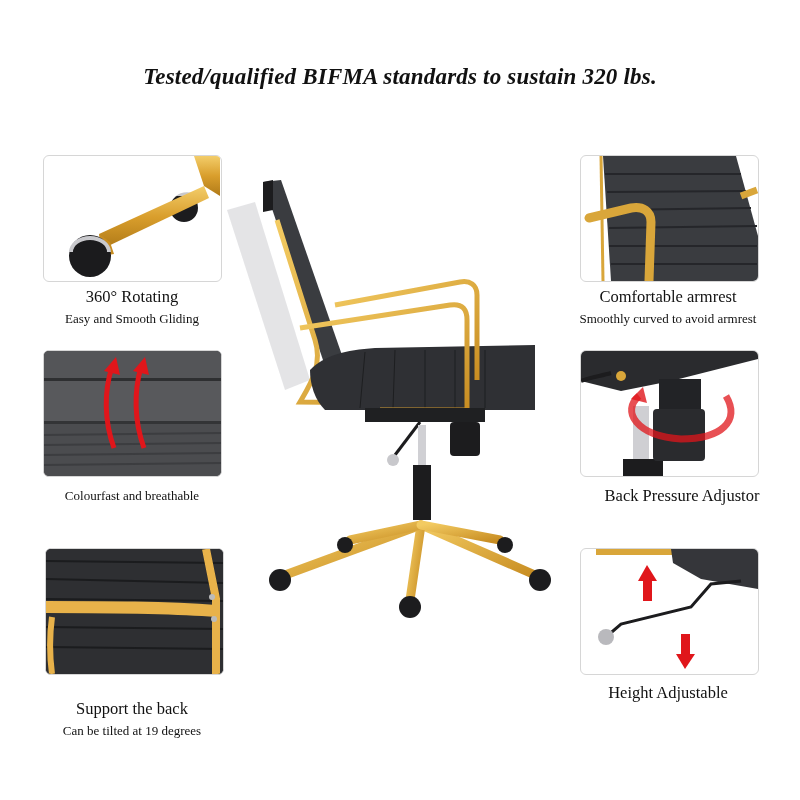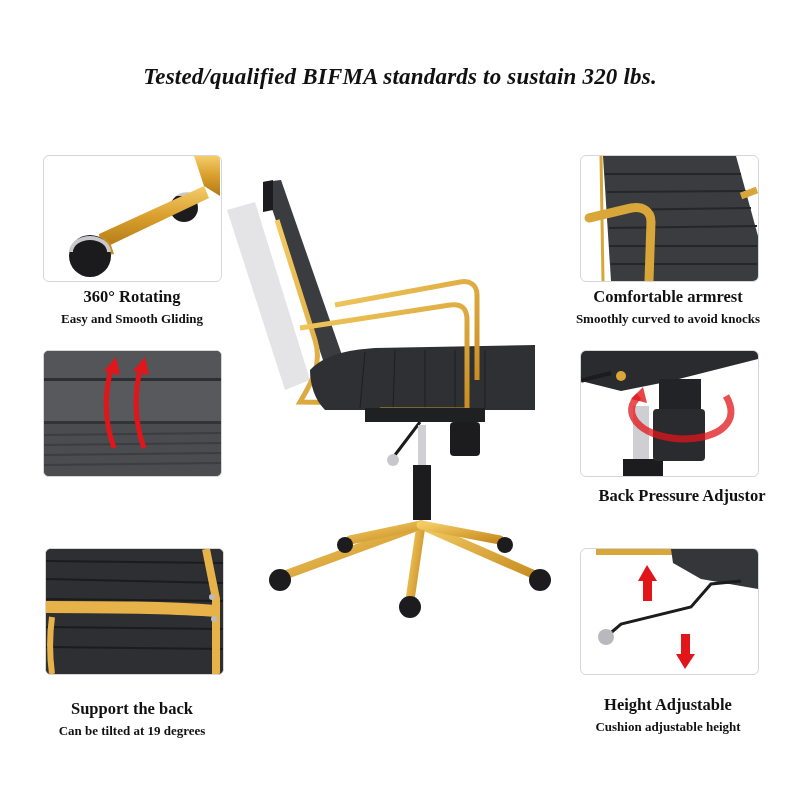--- a/index.html
+++ b/index.html
@@ -1,19 +1,19 @@
 <!DOCTYPE html>
 <html><head>
 <meta charset="utf-8">
 <style>
   html, body { margin:0; padding:0; background:#ffffff; }
   body { width:800px; height:800px; position:relative; overflow:hidden; font-family:"Liberation Serif","DejaVu Serif",serif; color:#111; }
   .headline { position:absolute; left:0; top:64px; width:800px; text-align:center; font-style:italic; font-weight:bold; font-size:23px; letter-spacing:0.2px; }
   .panel { position:absolute; width:177px; height:125px; border:1px solid #d6d6d6; border-radius:6px; overflow:hidden; background:#fff; }
-  .caption { position:absolute; width:260px; text-align:center; font-weight:bold; }
+  .caption { position:absolute; width:260px; text-align:center; font-weight:normal; }
   .caption .t1 { font-size:16.5px; line-height:22px; display:block; }
   .caption .t2 { font-size:13px; line-height:22px; display:block; }
   .panel svg, .chair svg { display:block; }
   .chair { position:absolute; left:215px; top:170px; width:345px; height:450px; }
 </style>
 </head>
 <body>
 
 <div class="headline">Tested/qualified BIFMA standards to sustain 320 lbs.</div>
 
@@ -53,20 +53,21 @@
       <line x1="0" y1="104" x2="177" y2="102"></line>
         <line x1="0" y1="114" x2="177" y2="112"></line>
     </g>
     <path d="M70 97 C60 70 60 40 68 16" stroke="#e0161b" stroke-width="5" fill="none"></path>
     <polygon points="60,20 72,6 76,24" fill="#e0161b"></polygon>
     <path d="M100 97 C90 70 90 40 97 16" stroke="#e0161b" stroke-width="5" fill="none"></path>
     <polygon points="89,20 101,6 105,24" fill="#e0161b"></polygon>
   </svg>
 </div>
 <div class="caption" style="left:2px; top:485px;">
+  <span class="t2">Colourfast and breathable</span>
 </div>
 
 <div class="panel" style="left:45px; top:548px; background:#2c2d30;">
   <svg width="177" height="125" viewBox="0 0 177 125">
     <rect width="177" height="125" fill="#2e2f32"></rect>
     <g stroke="#1b1c1e" stroke-width="2">
       <line x1="0" y1="12" x2="177" y2="14"></line>
         <line x1="0" y1="30" x2="177" y2="34"></line>
       <line x1="0" y1="50" x2="177" y2="52"></line>
         <line x1="0" y1="78" x2="177" y2="80"></line>
@@ -147,21 +148,21 @@
       <line x1="28" y1="90" x2="176" y2="90"></line>
         <line x1="30" y1="108" x2="176" y2="108"></line>
     </g>
     <path d="M20 0 L22 125" stroke="#d9a63a" stroke-width="3"></path>
     <path d="M8 62 L50 52 C62 50 70 55 70 66 L68 125" stroke="#d9a63a" stroke-width="9" fill="none" stroke-linecap="round"></path>
     <path d="M160 40 L176 34" stroke="#d9a63a" stroke-width="7"></path>
   </svg>
 </div>
 <div class="caption" style="left:538px; top:286px;">
   <span class="t1">Comfortable armrest</span>
-  <span class="t2">Smoothly curved to avoid knocks</span>
+  <span class="t2">Smoothly curved to avoid armrest</span>
 </div>
 
 <div class="panel" style="left:580px; top:350px;">
   <svg width="177" height="125" viewBox="0 0 177 125">
     <path d="M0 0 L177 0 L177 8 L90 30 L40 40 L0 30 Z" fill="#2a2b2e"></path>
     <circle cx="40" cy="25" r="5" fill="#d9a63a"></circle>
     <path d="M0 30 C10 26 20 25 30 22" stroke="#1c1c1e" stroke-width="4" fill="none"></path>
     <rect x="52" y="55" width="16" height="55" fill="#cfcfd3"></rect>
     <rect x="42" y="108" width="40" height="17" fill="#1c1c1e"></rect>
     <rect x="78" y="28" width="42" height="40" fill="#222326"></rect>
@@ -179,16 +180,15 @@
     <rect x="15" y="0" width="80" height="6" fill="#d9a63a"></rect>
     <path d="M90 0 L177 0 L177 40 L120 30 L92 14 Z" fill="#35363a"></path>
     <path d="M25 88 L40 75 L110 58 L130 35 L160 32" stroke="#1c1c1e" stroke-width="3" fill="none"></path>
     <circle cx="25" cy="88" r="8" fill="#b9b9bd"></circle>
     <rect x="62" y="30" width="9" height="22" fill="#e0161b"></rect>
     <polygon points="57,32 66,16 76,32" fill="#e0161b"></polygon>
     <rect x="100" y="85" width="9" height="22" fill="#e0161b"></rect>
     <polygon points="95,105 104,120 114,105" fill="#e0161b"></polygon>
   </svg>
 </div>
-<div class="caption" style="left:538px; top:682px;margin-top:12px;">
+<div class="caption" style="left:538px; top:682px;">
   <span class="t1">Height Adjustable</span>
-  <span class="t2">Cushion adjustable height</span>
 </div>
 
 </body></html>

